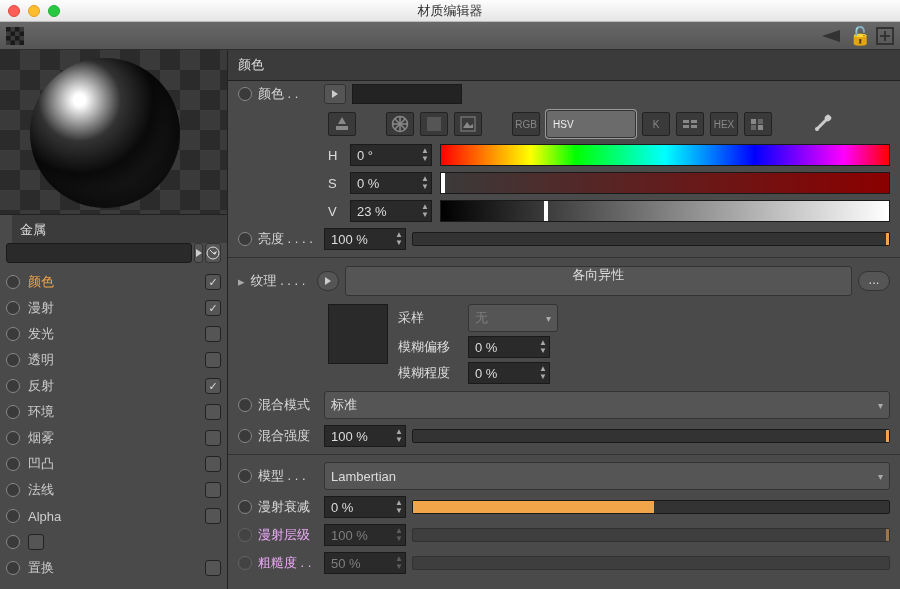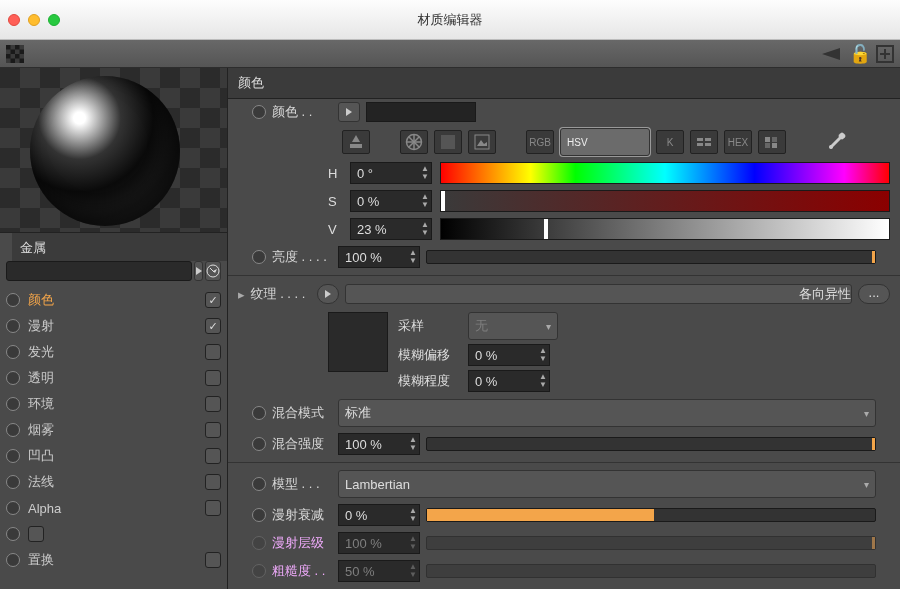--- a/index.html
+++ b/index.html
@@ -1,17 +1,17 @@
 <!DOCTYPE html>
 <html><head>
 <meta charset="utf-8">
 <style>
 *{box-sizing:border-box;margin:0;padding:0;font-family:"PingFang SC","Microsoft YaHei",sans-serif;font-size:13px;}
 body{background:#4a4a4a;color:#ddd;width:900px;height:589px;overflow:hidden;}
-.titlebar{height:40px;background:linear-gradient(#fdfdfd,#e6e6e6);border-bottom:1px solid #bcbcbc;display:flex;align-items:center;position:relative;}
+.titlebar{height:22px;background:linear-gradient(#fdfdfd,#e6e6e6);border-bottom:1px solid #bcbcbc;display:flex;align-items:center;position:relative;}
 .traffic{display:flex;gap:8px;padding-left:8px;}
 .traffic span{width:12px;height:12px;border-radius:50%;}
 .t-red{background:#ff5f57;border:1px solid #e1493f;}
 .t-yel{background:#ffbd2e;border:1px solid #e0a021;}
 .t-grn{background:#28c940;border:1px solid #1db133;}
 .title{position:absolute;left:50%;transform:translateX(-50%);color:#333;font-weight:500;}
 .toolbar{height:28px;background:linear-gradient(#686868,#555);border-bottom:1px solid #2d2d2d;display:flex;align-items:center;justify-content:space-between;padding:0 6px;}
 .checker-icon svg{display:block;}
 .tb-right{display:flex;align-items:center;gap:4px;}
 .main{display:flex;height:539px;}
@@ -25,21 +25,21 @@
 .search-btn{width:20px;height:20px;background:#555;border:1px solid #333;border-radius:3px;display:flex;align-items:center;justify-content:center;}
 .channels{padding:2px 6px;}
 .chan{display:flex;align-items:center;gap:8px;height:26px;}
 .radio{width:14px;height:14px;border:1px solid #888;border-radius:50%;background:#3a3a3a;cursor:pointer;}
 .chan-label{flex:1;color:#ccc;}
 .chan.active .chan-label{color:#f3a54a;}
 .chk{width:16px;height:16px;border:1px solid #222;border-radius:3px;background:#555;display:flex;align-items:center;justify-content:center;cursor:pointer;}
 .chk.checked::after{content:"✓";color:#ddd;font-size:11px;}
 .right{flex:1;background:#4a4a4a;overflow:hidden;}
 .section-head{background:#3b3b3b;padding:6px 10px;border-bottom:1px solid #222;}
-.row{display:flex;align-items:center;gap:6px;padding:3px 24px;}
+.row{display:flex;align-items:center;gap:6px;padding:3px 10px;}
 .row-label{min-width:60px;text-align:left;color:#d8d8d8;}
 .row-label.disabled{color:#f0abfc;}
 .radio2{width:14px;height:14px;border:1px solid #888;border-radius:50%;background:#3a3a3a;}
 .swatch{width:110px;height:20px;background:#232323;border:1px solid #1a1a1a;}
 .icon-row{display:flex;gap:6px;margin-left:90px;align-items:center;}
 .mini-icon{width:28px;height:24px;background:#3a3a3a;border:1px solid #222;border-radius:2px;display:flex;align-items:center;justify-content:center;font-size:10px;color:#888;cursor:pointer;}
 .mini-icon.sel{background:#6b6b6b;box-shadow:0 0 0 1px #999;color:#eee;}
 .mini-btn{width:22px;height:20px;background:#555;border:1px solid #333;border-radius:10px;display:flex;align-items:center;justify-content:center;cursor:pointer;}
 .dropd{width:22px;height:20px;background:#555;border:1px solid #333;border-radius:3px;display:flex;align-items:center;justify-content:center;cursor:pointer;}
 .hsv-row{display:flex;align-items:center;gap:8px;padding:3px 10px 3px 100px;}
@@ -48,21 +48,21 @@
 .num-wrap{position:relative;}
 .stepper{position:absolute;right:3px;top:3px;color:#aaa;font-size:8px;line-height:8px;}
 .hue-bar{flex:1;height:22px;background:linear-gradient(90deg,red,#ff8000,yellow,lime,#00ff80,cyan,#0080ff,blue,#8000ff,magenta,red);border:1px solid #1a1a1a;cursor:pointer;}
 .sat-bar{flex:1;height:22px;background:linear-gradient(90deg,#3a3a3a,#8b0000);border:1px solid #1a1a1a;position:relative;cursor:pointer;}
 .sat-bar::after{content:"";position:absolute;left:0;top:0;width:4px;height:100%;background:#fff;}
 .val-bar{flex:1;height:22px;background:linear-gradient(90deg,#000,#fff);border:1px solid #1a1a1a;position:relative;cursor:pointer;}
 .val-bar::after{content:"";position:absolute;left:23%;top:0;width:4px;height:100%;background:#fff;}
 .slider{flex:1;height:14px;background:#333;border:1px solid #1a1a1a;position:relative;border-radius:2px;cursor:pointer;}
 .slider-fill{position:absolute;right:0;top:0;width:3px;height:100%;background:#f3a54a;}
 .slider-fill-left{position:absolute;left:0;top:0;height:100%;background:#f3a54a;}
-.wide-btn{flex:1;height:20px;background:#555;border:1px solid #333;border-radius:3px;text-align:right;line-height:18px;cursor:pointer;}
+.wide-btn{flex:1;height:30px;background:#555;border:1px solid #333;border-radius:3px;text-align:center;line-height:18px;cursor:pointer;font-family:Liberation Mono, monospace;}
 .more-btn{width:32px;height:20px;background:#555;border:1px solid #333;border-radius:10px;text-align:center;line-height:16px;cursor:pointer;}
 .tri{color:#aaa;font-size:10px;}
 .tex-block{display:flex;gap:10px;padding:4px 10px 4px 100px;}
 .tex-thumb{width:60px;height:60px;background:#2a2a2a;border:1px solid #1a1a1a;}
 .tex-params{display:flex;flex-direction:column;gap:4px;}
 .tex-row{display:flex;align-items:center;gap:10px;}
 .tex-label{width:60px;color:#ddd;}
 .sel{display:flex;align-items:center;justify-content:space-between;padding:0 6px;height:28px;background:#555;border:1px solid #333;border-radius:3px;min-width:90px;cursor:pointer;}
 .sel.wide{flex:1;}
 hr.sep{border:none;border-top:1px solid #333;margin:4px 0;}
@@ -149,20 +149,25 @@
           <span class="chan-label">发光</span>
           <span class="chk"></span>
         </div>
         <div class="chan">
           <span class="radio"></span>
           <span class="chan-label">透明</span>
           <span class="chk"></span>
         </div>
         <div class="chan">
           <span class="radio"></span>
+          <span class="chan-label">反射</span>
+          <span class="chk checked"></span>
+        </div>
+        <div class="chan">
+          <span class="radio"></span>
           <span class="chan-label">环境</span>
           <span class="chk"></span>
         </div>
         <div class="chan">
           <span class="radio"></span>
           <span class="chan-label">烟雾</span>
           <span class="chk"></span>
         </div>
         <div class="chan">
           <span class="radio"></span>

